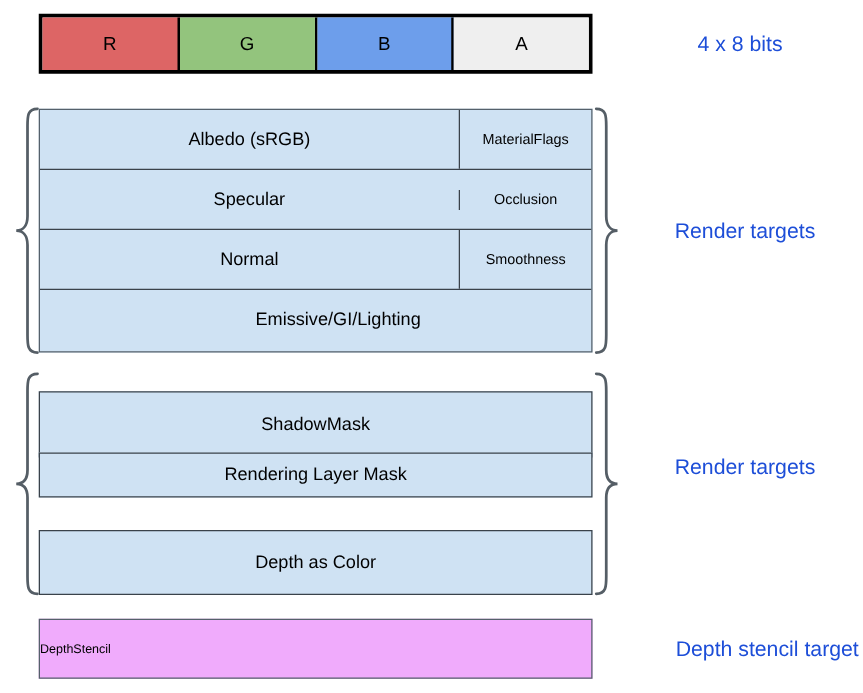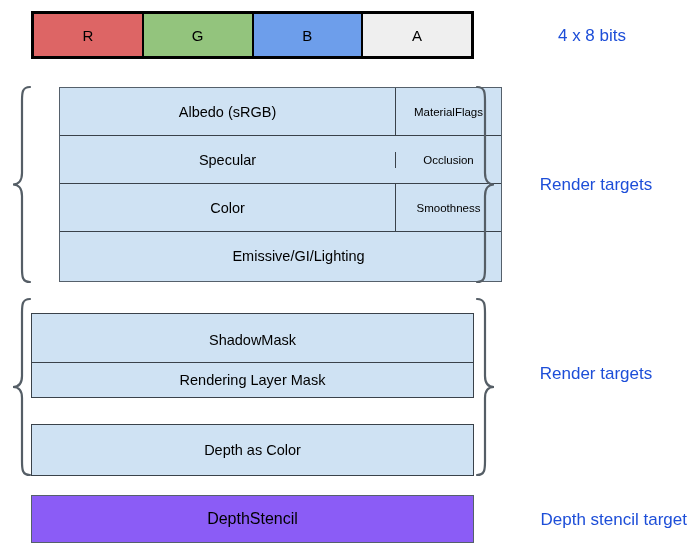--- a/index.html
+++ b/index.html
@@ -42,21 +42,20 @@
   
   #rt-grid {
     position: absolute;
     left: 31px;
     top: 87px;
     width: 443px;
     height: 195px;
     box-sizing: border-box;
     border: 1.5px solid #55606b;
     background: #cfe2f3;
-    margin-left: 28px;
   }
   .rt-row {
     position: absolute;
     left: 0;
     width: 100%;
     box-sizing: border-box;
     border-bottom: 1.5px solid #3a424a;
     display: flex;
   }
   .rt-row.last { border-bottom: none; padding-left: 36px; }
@@ -93,26 +92,26 @@
   }
 
   
   #depth-stencil-box {
     position: absolute;
     left: 31px;
     top: 495px;
     width: 443px;
     height: 48px;
     box-sizing: border-box;
-    background: #8b5cf6;
+    background: #f0abfc;
     border: 1.5px solid #55606b;
     display: flex;
     align-items: center;
-    justify-content: center;
-    font-size: 16px;
+    justify-content: flex-start;
+    font-size: 10px;
   }
 
   
   .side-label {
     position: absolute;
     text-align: center;
     font-size: 17px;
     line-height: 23px;
     color: #1d4ed8;
   }
@@ -164,21 +163,21 @@
   <div class="rt-row" style="top:48px; height:48px;align-items:center;">
     <div class="rt-main split">
       <span>Specular</span>
     </div>
     <div class="rt-aux">
       <span>Occlusion</span>
     </div>
   </div>
   <div class="rt-row" style="top:96px; height:48px;">
     <div class="rt-main split">
-      <span>Color</span>
+      <span>Normal</span>
     </div>
     <div class="rt-aux">
       <span>Smoothness</span>
     </div>
   </div>
   <div class="rt-row last" style="top:144px; height:48px;">
     <div class="rt-main full">
       <span>Emissive/GI/Lighting</span>
     </div>
   </div>

